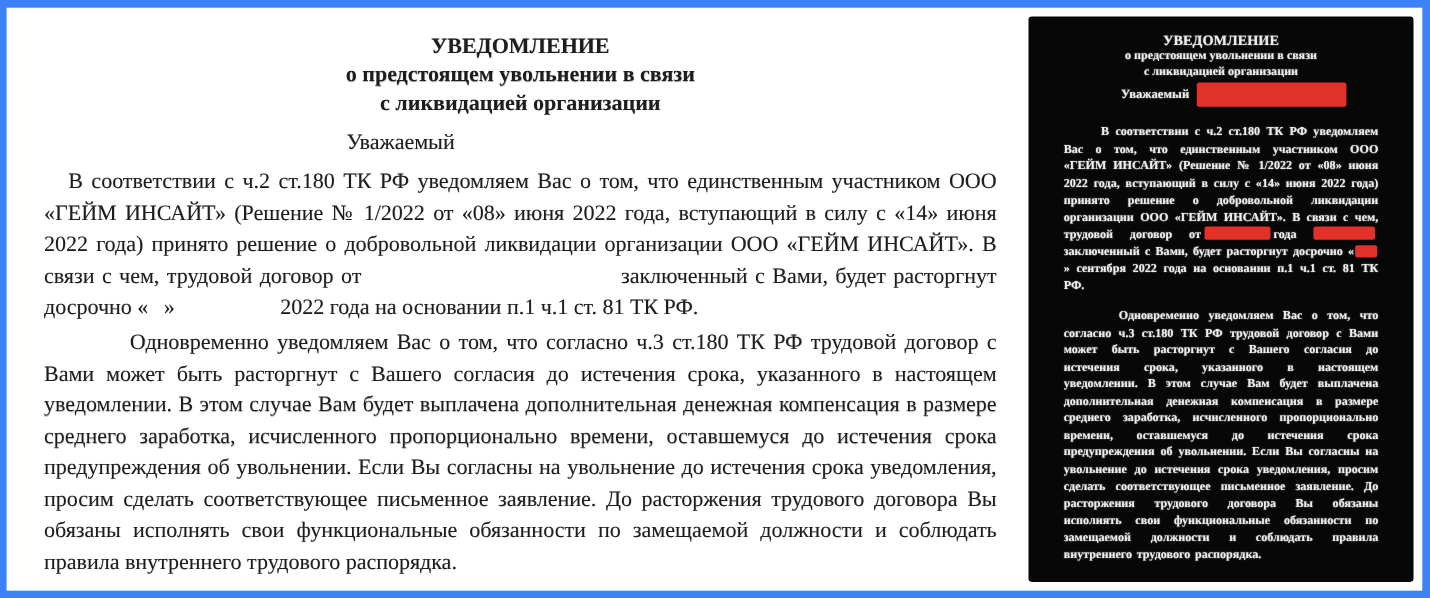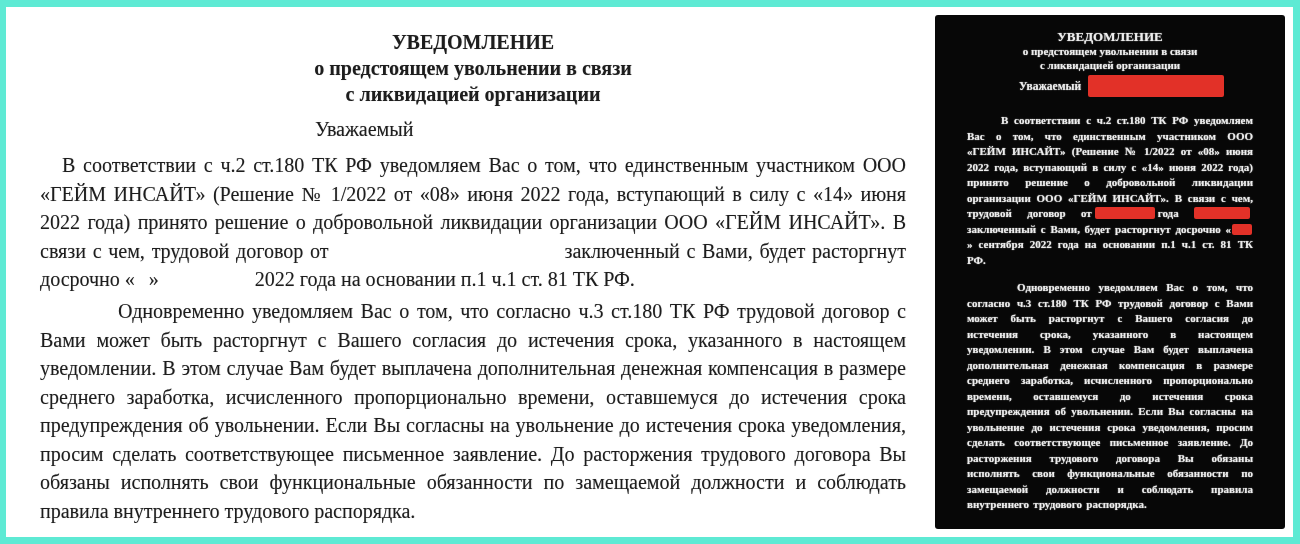--- a/index.html
+++ b/index.html
@@ -1,18 +1,18 @@
 <!DOCTYPE html>
 <html><head>
 <meta charset="utf-8">
 <style>
   html,body { margin:0; padding:0; background:#000; }
   .frame {
     position:relative; width:1300px; height:544px;
-    background:#5eead4; box-sizing:border-box; overflow:hidden;
+    background:#3b82f6; box-sizing:border-box; overflow:hidden;
     font-family:"Liberation Serif", serif;
   }
   .page {
     position:absolute; left:6px; top:7px; width:1287px; height:530px;
     background:#ffffff;
   }
 
   
   .doc {
     position:absolute; left:34px; top:0; width:866px; height:100%;

